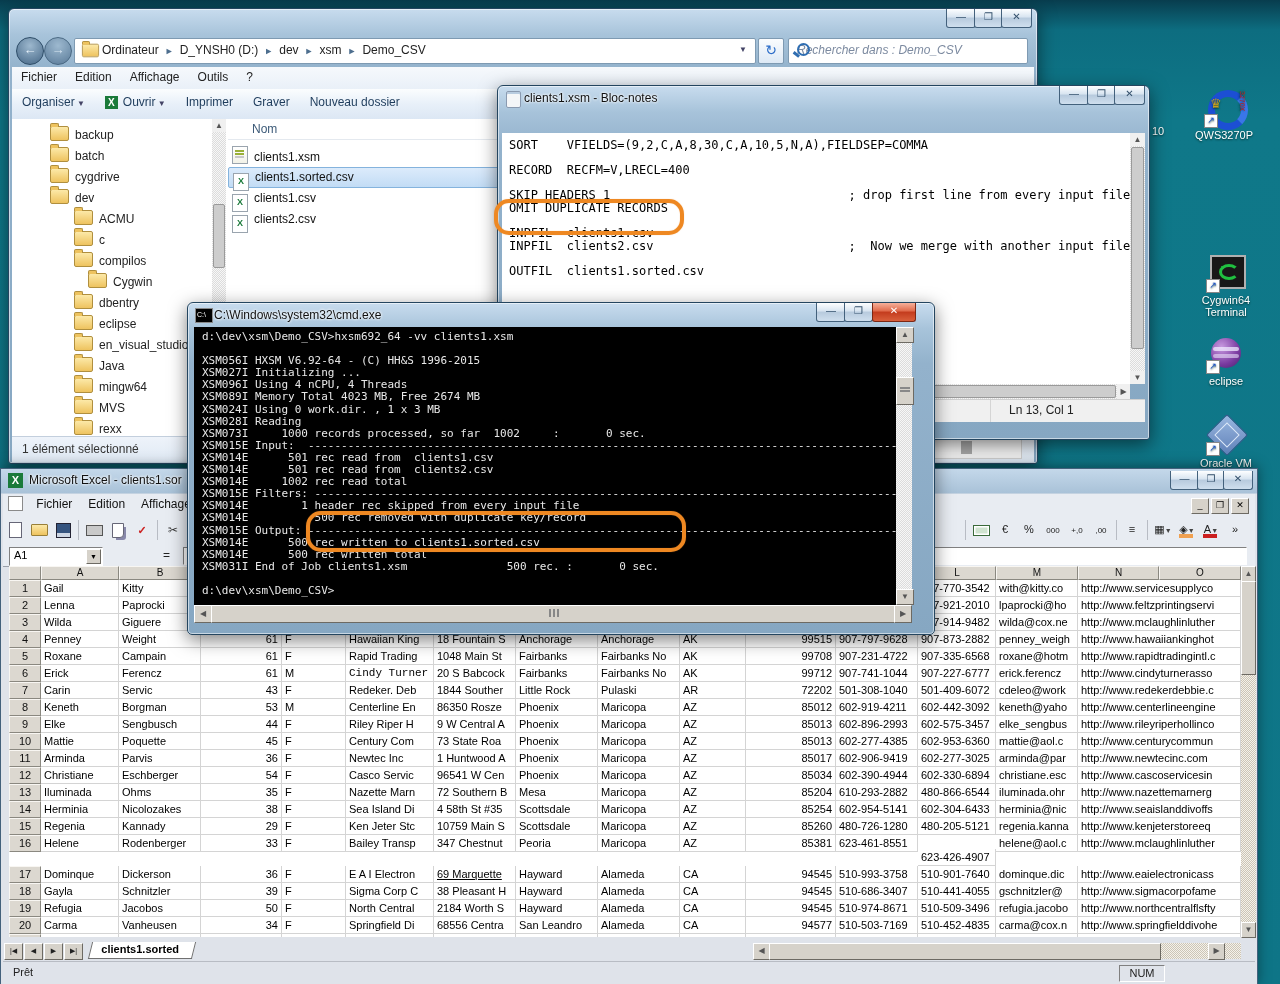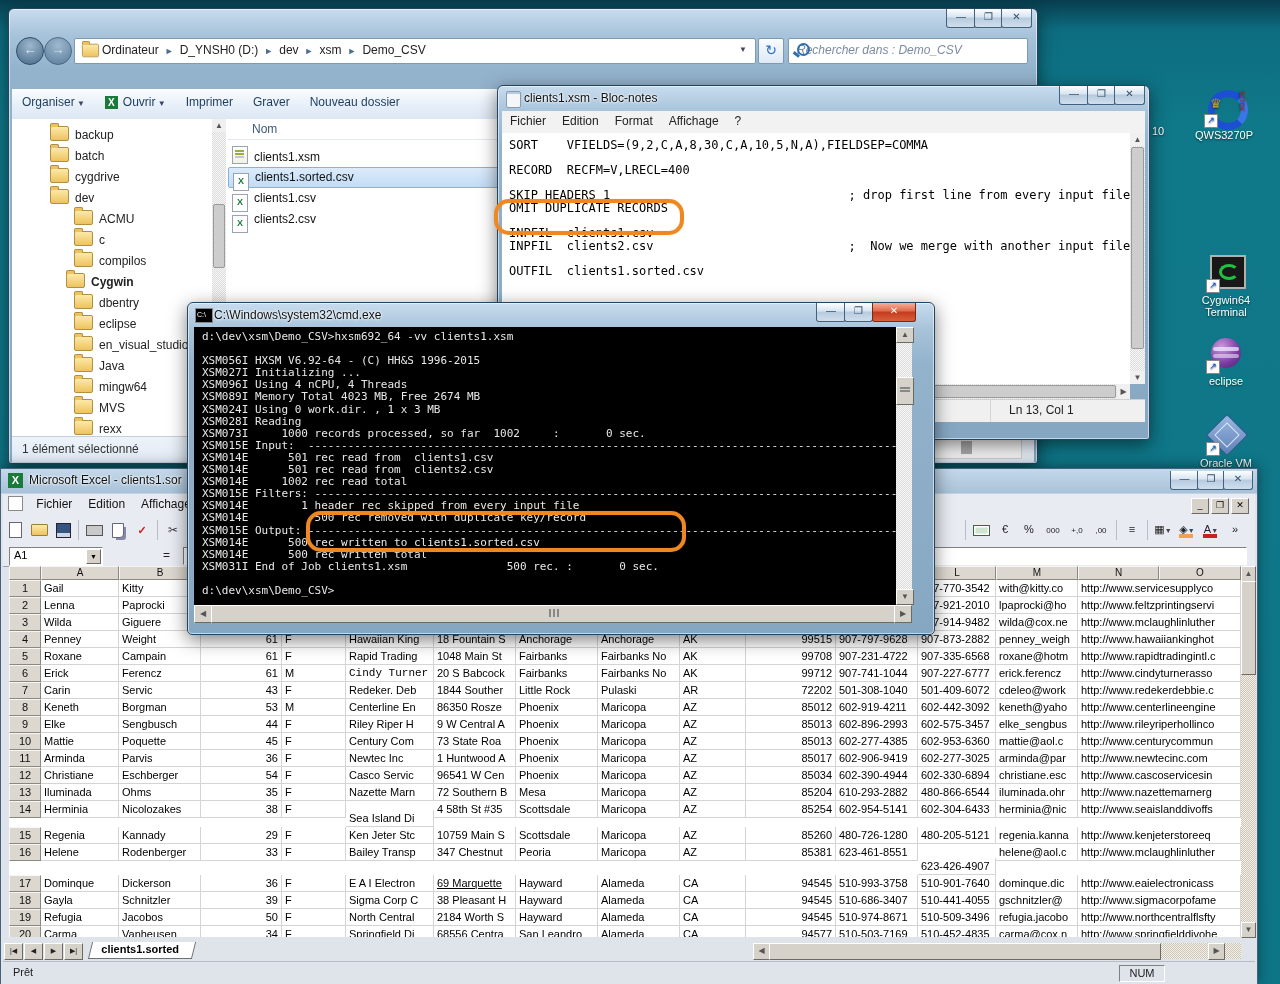--- a/index.html
+++ b/index.html
@@ -194,32 +194,33 @@
         <span class="folder" style="margin:4px 2px 0 6px;transform:scale(.9);float:left;"></span>
         <span id="crumbs" style="line-height:22px;"><span>Ordinateur</span><span class="crumb-sep">►</span><span>D_YNSH0 (D:)</span><span class="crumb-sep">►</span><span>dev</span><span class="crumb-sep">►</span><span>xsm</span><span class="crumb-sep">►</span><span>Demo_CSV</span></span>
         <span style="float:right;line-height:22px;padding-right:8px;color:#44618o;color:#446;font-size:8px;">▼</span>
       </div>
       <div id="ex-refresh">↻</div>
       <div id="ex-search">
         <span>Rechercher dans : Demo_CSV</span>
         <span class="mag"></span>
       </div>
     </div>
+    <div id="ex-menubar"><span>Fichier</span><span>Edition</span><span>Affichage</span><span>Outils</span><span>?</span></div>
     <div id="ex-toolbar"><span class="tb-item"><span>Organiser</span><span class="caret"> ▼</span></span><span class="tb-item"><span class="shape" style="width: 13px; height: 13px; background: rgb(26, 122, 58); color: rgb(255, 255, 255); font-size: 10px; font-weight: bold; text-align: center; line-height: 13px; margin-right: 5px;">X</span><span>Ouvrir</span><span class="caret"> ▼</span></span><span class="tb-item"><span>Imprimer</span></span><span class="tb-item"><span>Graver</span></span><span class="tb-item"><span>Nouveau dossier</span></span></div>
     <div id="ex-body">
       <div id="ex-tree">
           <div style="height: 6px;"></div>
           <div class="tree-item" style="padding-left: 38px;"><span class="folder"></span><span>backup</span></div>
           <div class="tree-item" style="padding-left: 38px;"><span class="folder"></span><span>batch</span></div>
           <div class="tree-item" style="padding-left: 38px;"><span class="folder"></span><span>cygdrive</span></div>
           <div class="tree-item" style="padding-left: 38px;"><span class="folder"></span><span>dev</span></div>
           <div class="tree-item" style="padding-left: 62px;"><span class="folder"></span><span>ACMU</span></div>
           <div class="tree-item" style="padding-left: 62px;"><span class="folder"></span><span>c</span></div>
           <div class="tree-item" style="padding-left: 62px;"><span class="folder"></span><span>compilos</span></div>
-          <div class="tree-item" style="padding-left: 54px; font-weight: bold;"><span class="folder"></span><span>Cygwin</span></div>
+          <div class="tree-item" style="padding-left: 76px;"><span class="folder"></span><span>Cygwin</span></div>
           <div class="tree-item" style="padding-left: 62px;"><span class="folder"></span><span>dbentry</span></div>
           <div class="tree-item" style="padding-left: 62px;"><span class="folder"></span><span>eclipse</span></div>
           <div class="tree-item" style="padding-left: 62px;"><span class="folder"></span><span>en_visual_studio_pr</span></div>
           <div class="tree-item" style="padding-left: 62px;"><span class="folder"></span><span>Java</span></div>
           <div class="tree-item" style="padding-left: 62px;"><span class="folder"></span><span>mingw64</span></div>
           <div class="tree-item" style="padding-left: 62px;"><span class="folder"></span><span>MVS</span></div>
           <div class="tree-item" style="padding-left: 62px;"><span class="folder"></span><span>rexx</span></div>
         </div>
       <div id="ex-tree-sb">
         <div class="dither7 abs" style="inset:0;"></div>
@@ -243,21 +244,20 @@
         </div>
     </div>
   </div>
 
   <div id="notepad" class="aero">
     <span class="abs" style="left:8px;top:5px;width:13px;height:15px;background:#f4f6f8;border:1px solid #8a9ab0;border-radius:2px;box-shadow:inset 0 2px 0 #b8cce0;"></span>
     <div class="cap-title">clients1.xsm - Bloc-notes</div>
     <div class="cb" style="right:60px;width:28px;">—</div>
     <div class="cb" style="right:33px;width:27px;">❐</div>
     <div class="cb" style="right:4px;width:29px;">✕</div>
-    <div id="np-menubar"><span>Fichier</span><span>Edition</span><span>Format</span><span>Affichage</span><span>?</span></div>
     <div id="np-text">
         <pre id="np-pre">SORT    VFIELDS=(9,2,C,A,8,30,C,A,10,5,N,A),FIELDSEP=COMMA
 
 RECORD  RECFM=V,LRECL=400
 
 SKIP HEADERS 1                                 ; drop first line from every input file
 OMIT DUPLICATE RECORDS
 
 INPFIL  clients1.csv
 INPFIL  clients2.csv                           ;  Now we merge with another input file
@@ -558,21 +558,21 @@
             <div class="xl-cell" style="width: 82px;">iluminada.ohr</div>
             <div class="xl-cell noclip" style="width: 81px;">http://www.nazettemarnerg</div>
             <div class="xl-cell" style="width: 82px; background: transparent;"></div>
           </div>
           <div class="xl-row" style="background: rgb(255, 255, 255);">
             <div class="xl-hd" style="width: 32px; height: 17px; line-height: 15px;">14</div>
             <div class="xl-cell" style="width: 78px;">Herminia</div>
             <div class="xl-cell" style="width: 82px;">Nicolozakes</div>
             <div class="xl-cell r" style="width: 81px;">38</div>
             <div class="xl-cell" style="width: 64px;">F</div>
-            <div class="xl-cell" style="width: 88px; margin-top: 9px;">Sea Island Di</div>
+            <div class="xl-cell" style="width: 88px;">Sea Island Di</div>
             <div class="xl-cell" style="width: 82px;">4 58th St #35</div>
             <div class="xl-cell" style="width: 82px;">Scottsdale</div>
             <div class="xl-cell" style="width: 82px;">Maricopa</div>
             <div class="xl-cell" style="width: 66px;">AZ</div>
             <div class="xl-cell r" style="width: 90px;">85254</div>
             <div class="xl-cell" style="width: 82px;">602-954-5141</div>
             <div class="xl-cell" style="width: 78px;">602-304-6433</div>
             <div class="xl-cell" style="width: 82px;">herminia@nic</div>
             <div class="xl-cell noclip" style="width: 81px;">http://www.seaislanddivoffs</div>
             <div class="xl-cell" style="width: 82px; background: transparent;"></div>

